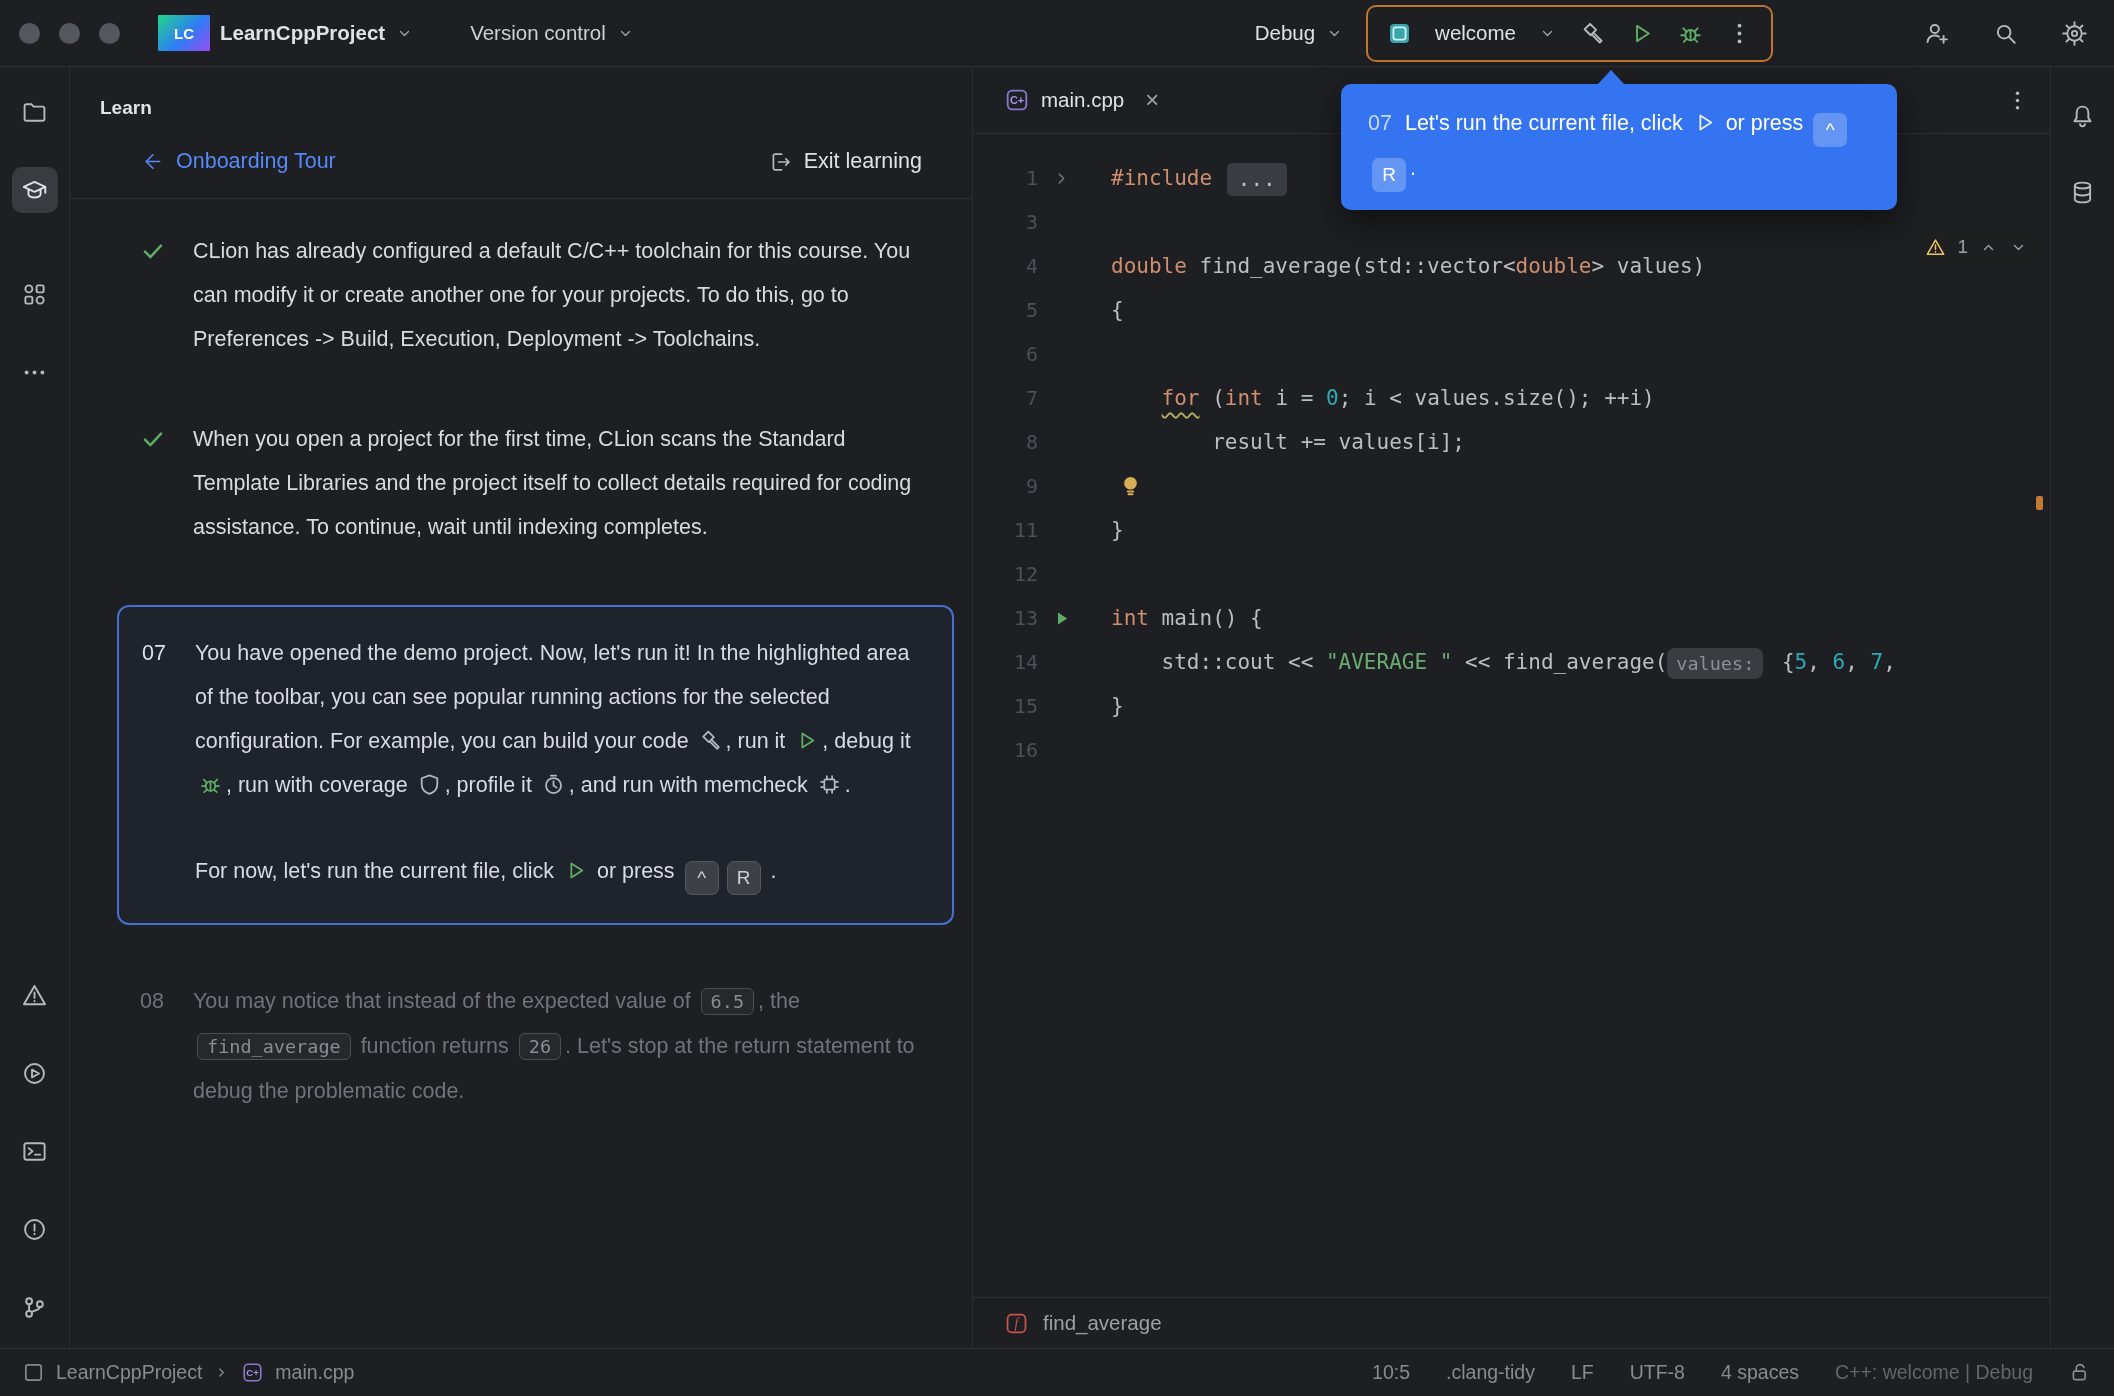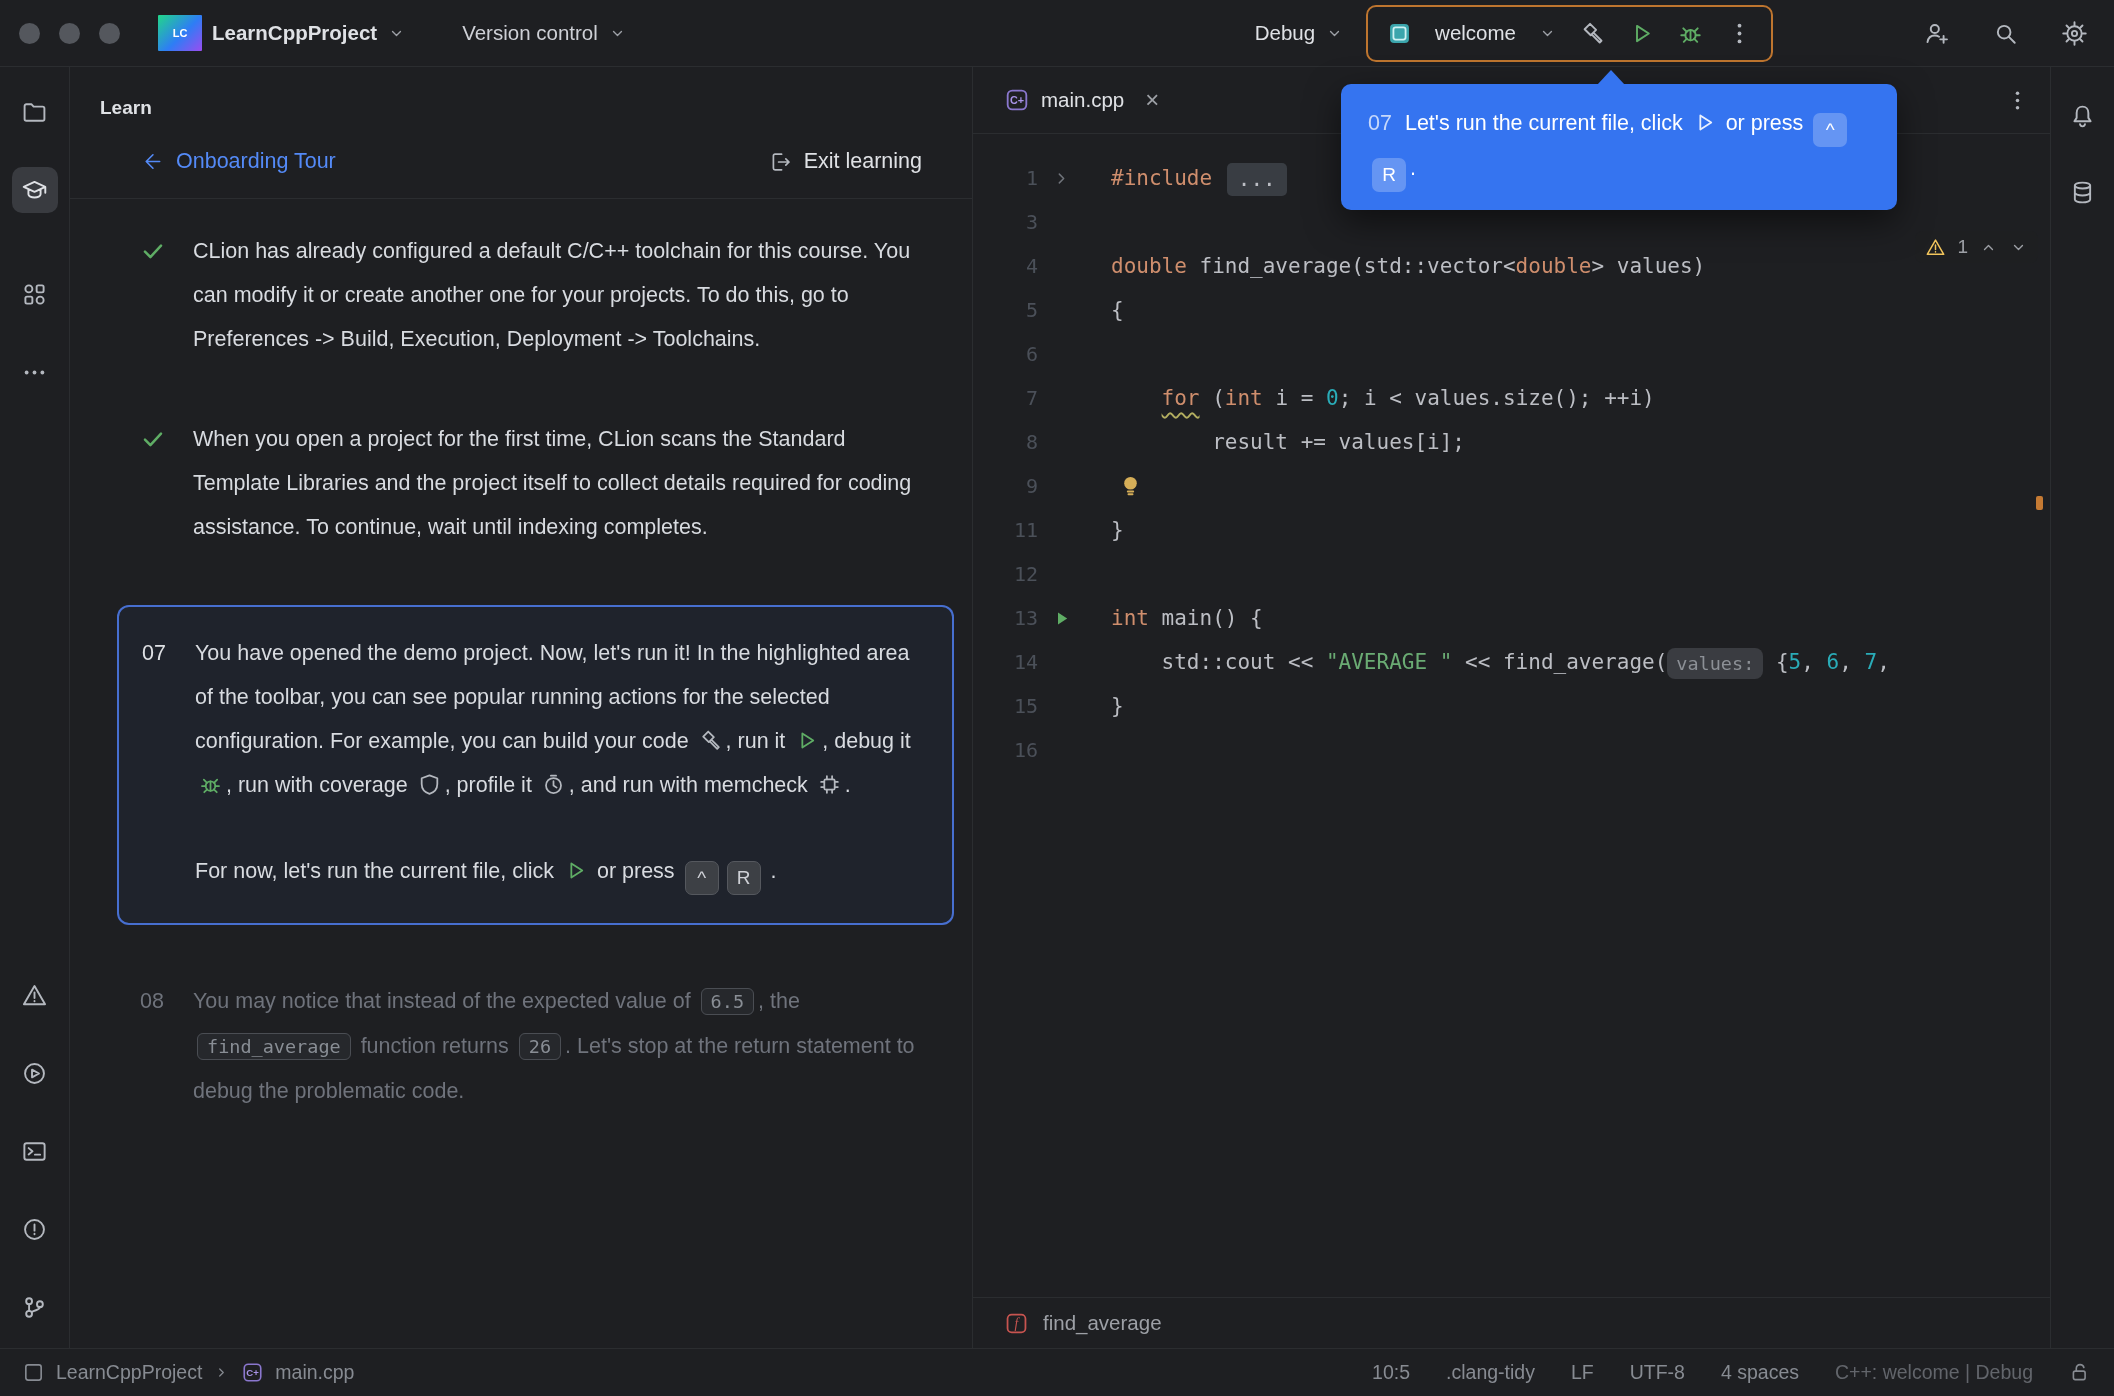--- a/index.html
+++ b/index.html
@@ -8,21 +8,21 @@
   .icon{display:inline-flex;align-items:center;justify-content:center}
   .icon svg{width:100%;height:100%;fill:none;stroke:currentColor;stroke-width:1.7;stroke-linecap:round;stroke-linejoin:round}
   .c-gray{color:#B4B8BF}.c-green{color:#5FAD65}.c-yellow{color:#F2C55C}.c-dim{color:#6F737A}
 
   
   .titlebar{height:67px;display:flex;align-items:center;border-bottom:1px solid #2B2D30;padding:0 26px 0 19px}
   .traffic{display:flex;gap:19px;align-items:center}
   .tl{width:21px;height:21px;border-radius:50%;background:#54575D;display:inline-block}
   .proj-widget,.vcs-widget,.debug-widget{display:flex;align-items:center;gap:10px;cursor:default}
   .proj-widget{margin-left:38px}
-  .lc-badge{width:44px;height:36px;border-radius:1px;background:linear-gradient(135deg,#21D789 0%,#2E7DF5 55%,#9A4DF0 100%);color:#fff;font-weight:700;font-size:11px;display:flex;align-items:center;justify-content:center}
+  .lc-badge{width:52px;height:36px;border-radius:1px;background:linear-gradient(135deg,#21D789 0%,#2E7DF5 55%,#9A4DF0 100%);color:#fff;font-weight:700;font-size:15px;display:flex;align-items:center;justify-content:center}
   .proj-name{font-weight:600;font-size:20.5px}
   .vcs-widget{margin-left:56px;color:#CED0D6;font-size:20.5px}
   .chev{width:19px;height:19px;color:#9DA0A6}
   .tb-spacer{flex:1}
   .tb-spacer2{width:150px}
   .debug-widget{font-size:20.5px;margin-right:22px}
   .run-widget{display:flex;align-items:center;gap:22px;border:2px solid #BE752F;border-radius:10px;padding:8px 18px;height:57px}
   .run-widget .lbl{font-size:20.5px}
   .tb-ic{width:27px;height:27px}
   .tb-right{display:flex;align-items:center;gap:42px;color:#B4B8BF}
@@ -70,21 +70,21 @@
   .code-row{display:flex;height:44px;line-height:44px;font-family:"DejaVu Sans Mono",monospace;font-size:21px;white-space:pre}
   .code-row.current{background:#26282E}
   .lnum{flex:0 0 65px;text-align:right;color:#4B5059;font-size:20px}
   .code-row.current .lnum{color:#A7AAB0}
   .gslot{flex:0 0 46px;display:flex;align-items:center;justify-content:center}
   .gslot svg{width:21px;height:21px}
   .ctext{padding-left:27px;overflow:hidden;color:#BCBEC4}
   .tok-k{color:#CF8E6D}.tok-p{color:#BCBEC4}.tok-n{color:#2AACB8}.tok-s{color:#6AAB73}
   .tok-w{color:#CF8E6D;text-decoration:underline wavy #B3AE60 1.5px;text-underline-offset:7px}
   .tok-fold{display:inline-block;background:#393D43;border-radius:5px;padding:0 11px;margin:0 2px;color:#BCBEC4;line-height:33px;height:33px;vertical-align:middle}
-  .tok-hint{display:inline-block;background:#3A3C41;border-radius:8px;padding:0 9px;color:#8C9096;font-size:18.5px;line-height:31px;height:31px;vertical-align:middle}
+  .tok-hint{display:inline-block;background:#3A3C41;border-radius:8px;padding:0 9px;margin-right:6px;color:#8C9096;font-size:18.5px;line-height:31px;height:31px;vertical-align:middle}
   .bulb{width:27px;height:27px;margin-left:6px;vertical-align:-6px}
   .inspect-widget{position:absolute;top:97px;right:12px;display:flex;align-items:center;gap:11px;background:rgba(30,31,34,.92);border-radius:8px;padding:5px 10px;color:#9DA0A6;font-size:19px;z-index:20}
   .inspect-widget .icon{width:21px;height:21px}
   .stripe-mark{position:absolute;top:362px;right:7px;width:7px;height:14px;background:#C57A33;border-radius:2px}
   .breadcrumbs{height:51px;border-top:1px solid #2B2D30;display:flex;align-items:center;gap:14px;padding-left:31px;color:#9DA0A6;font-size:20.5px}
   .breadcrumbs .icon{width:25px;height:25px}
 
   
   .tooltip{position:absolute;left:368px;top:17px;width:556px;background:#3574F0;border-radius:10px;padding:18px 27px;font-size:21.5px;line-height:42px;color:#fff;z-index:40;box-shadow:0 12px 34px rgba(0,0,0,.5)}
   .tooltip::before{content:"";position:absolute;top:-14px;left:256px;border-left:14px solid transparent;border-right:14px solid transparent;border-bottom:15px solid #3574F0}

